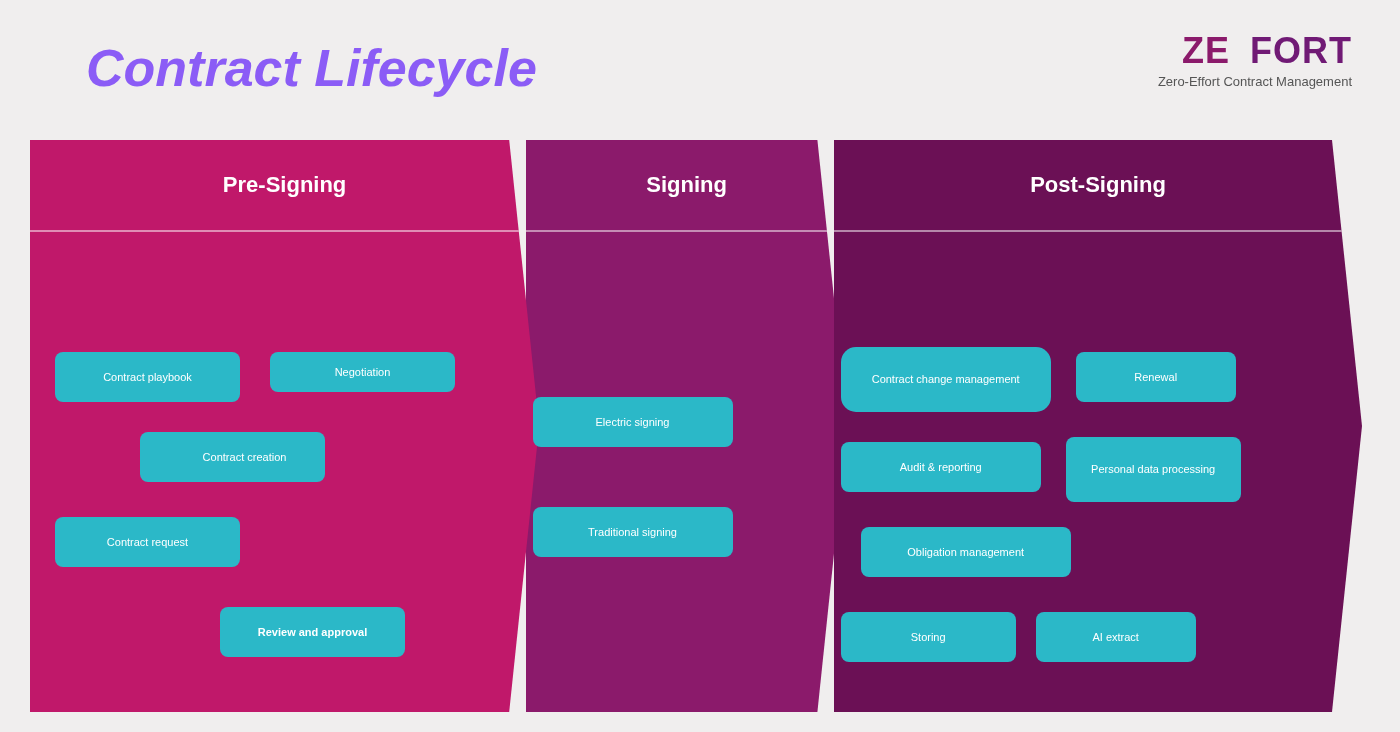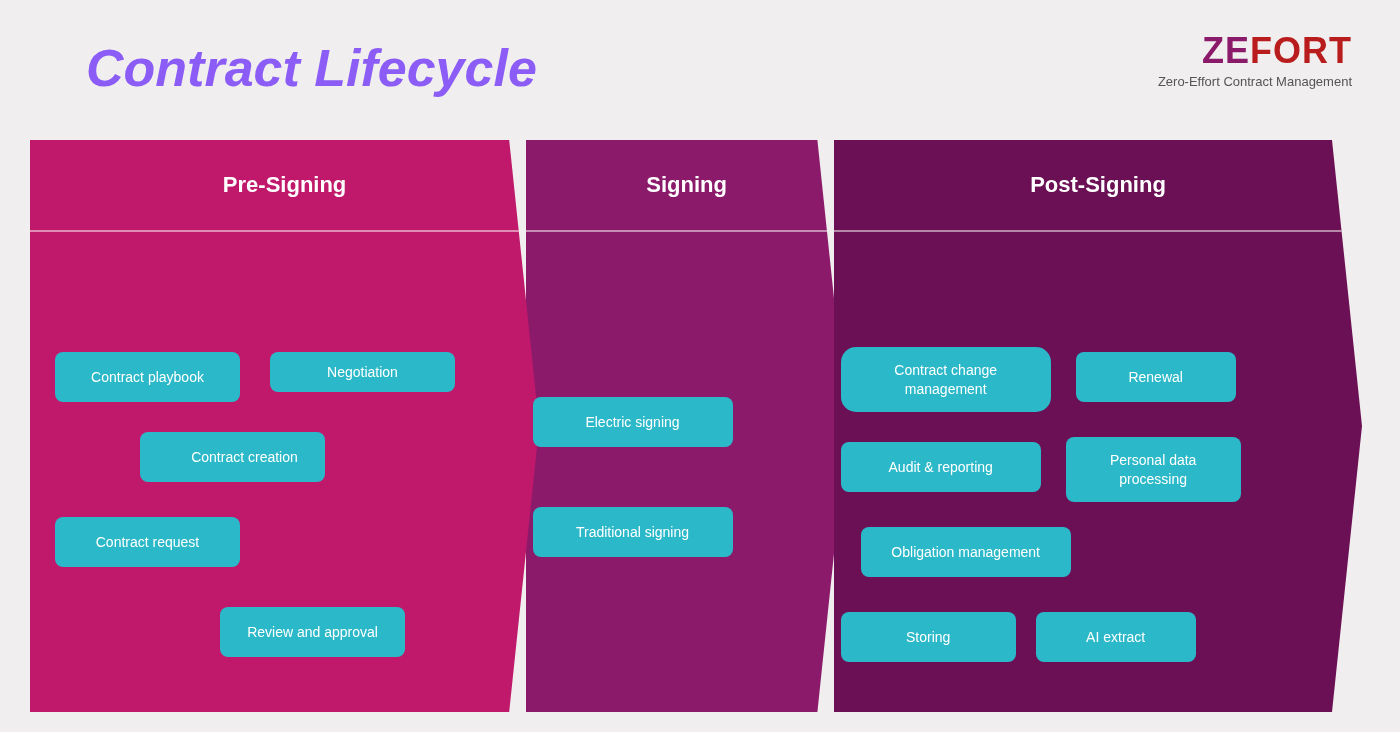--- a/index.html
+++ b/index.html
@@ -30,21 +30,21 @@
       text-align: right;
     }
 
     .logo-text {
       font-size: 36px;
       font-weight: 900;
       letter-spacing: 1px;
     }
 
     .logo-ze { color: #8B1A6B; }
-    .logo-fort { color: #b91c1c; }
+    .logo-fort { color: #701a75; margin-left: 20px; }
 
     .logo-tagline {
       font-size: 13px;
       color: #555;
       margin-top: 2px;
     }
 
     
     .diagram {
       position: absolute;
@@ -110,21 +110,21 @@
       height: 2px;
       background: rgba(255,255,255,0.5);
     }
 
     
     .pill {
       position: absolute;
       background: #2BB8C8;
       border-radius: 8px;
       color: white;
-      font-size: 14px;
+      font-size: 11px;
       text-align: center;
       display: flex;
       align-items: center;
       justify-content: center;
       padding: 8px 12px;
       line-height: 1.3;
     }
 
     
     .pill-contract-playbook {
@@ -133,21 +133,21 @@
     .pill-negotiation {
       left: 230px; top: 120px; width: 185px; height: 40px;
     }
     .pill-contract-creation {
       left: 100px; top: 200px; width: 185px; height: 50px; padding-left: 36px;
     }
     .pill-contract-request {
       left: 15px; top: 285px; width: 185px; height: 50px;
     }
     .pill-review-approval {
-      left: 180px; top: 375px; width: 185px; height: 50px;
+      left: 180px; top: 375px; width: 185px; height: 50px; font-weight: bold;
     }
 
     
     .pill-electric-signing {
       left: 0px; top: 165px; width: 200px; height: 50px;
     }
     .pill-traditional-signing {
       left: 0px; top: 275px; width: 200px; height: 50px;
     }
 

